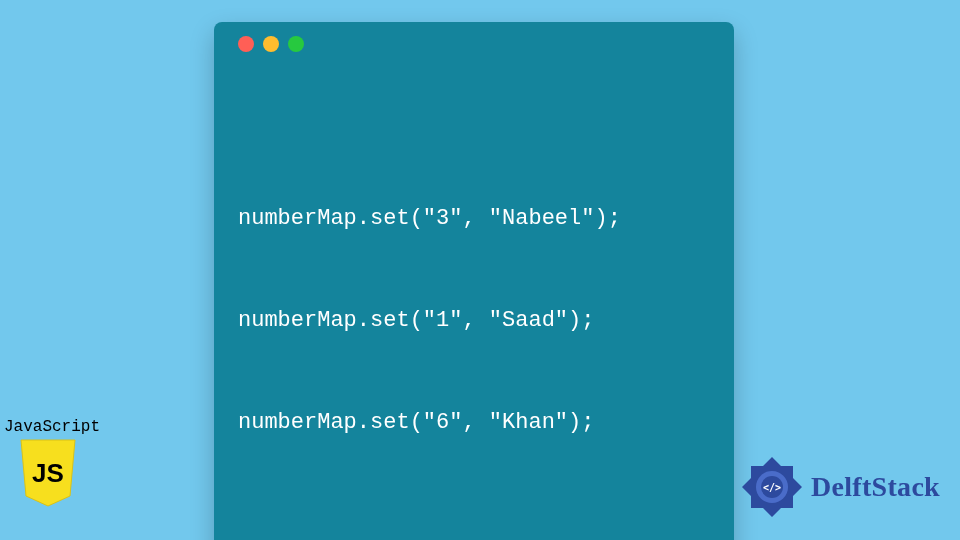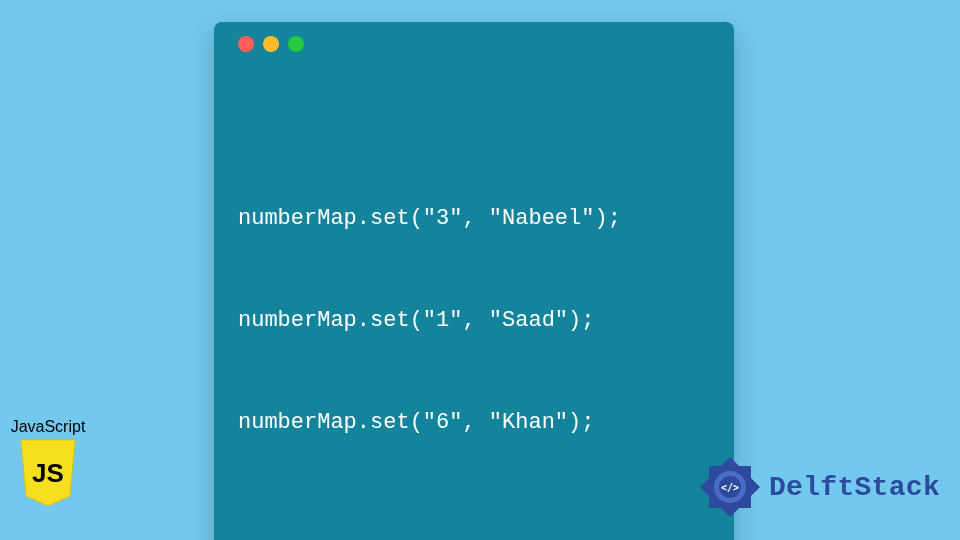--- a/index.html
+++ b/index.html
@@ -32,40 +32,40 @@
     white-space: pre;
   }
   .js-badge {
     position: absolute;
     left: 4px;
     bottom: 28px;
     width: 88px;
     text-align: center;
   }
   .js-label {
-    font-family: Liberation Sans, sans-serif;
+    font-family: Liberation Mono, monospace;
     font-size: 16px;
     color: #000;
     margin-bottom: 2px;
   }
   .js-shield {
     width: 62px;
     height: 70px;
     margin: 0 auto;
   }
   .delft {
     position: absolute;
     right: 20px;
     bottom: 20px;
     display: flex;
     align-items: center;
     gap: 6px;
   }
   .delft-text {
-    font-family: Liberation Mono, monospace;
+    font-family: Liberation Serif, serif;
     font-size: 28px;
     font-weight: 600;
     color: #2d4a9e;
     letter-spacing: 0.3px;
   }
   .delft-logo { width: 66px; height: 66px; }
 </style>
 </head>
 <body>
 

